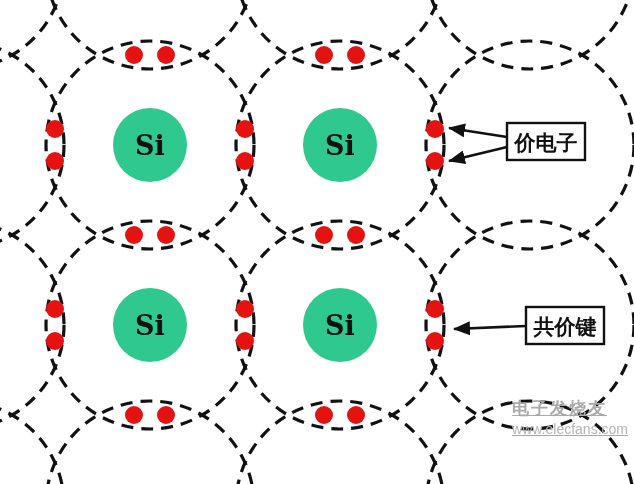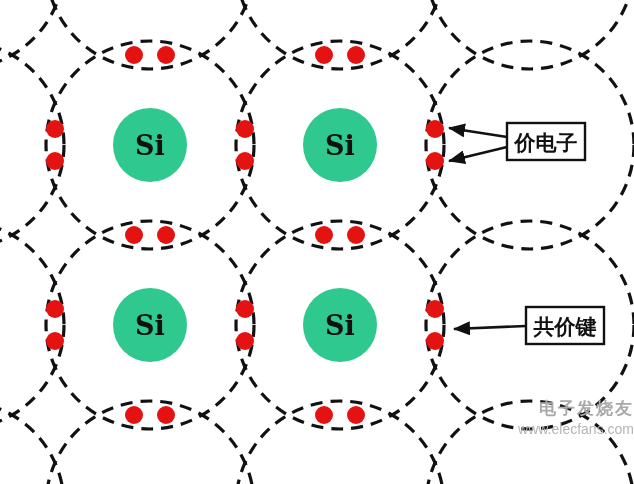--- a/index.html
+++ b/index.html
@@ -12,22 +12,22 @@
   svg{display:block}
   .si-label{
     font-family:"DejaVu Serif",serif;
     font-size:27px;font-weight:bold;
   }
   .anno-label{
     font-family:"Liberation Sans",sans-serif;
     font-size:21px;font-weight:600;fill:#111111;
   }
   .watermark{
-    position:absolute;right:0;bottom:10px;text-align:right;
-    color:#a9a9a9;line-height:1.3;user-select:none;
+    position:absolute;right:6px;bottom:10px;
+    color:#a9a9a9;line-height:1.3;user-select:none;text-decoration:underline;
   }
   .wm1{font-size:17px;font-weight:bold;letter-spacing:2px}
   .wm2{font-size:14px;color:#b5b5b5}
 </style>
 </head>
 <body>
 
 <div class="stage">
   <svg viewBox="0 0 634 484" width="634" height="484">
       <defs>

